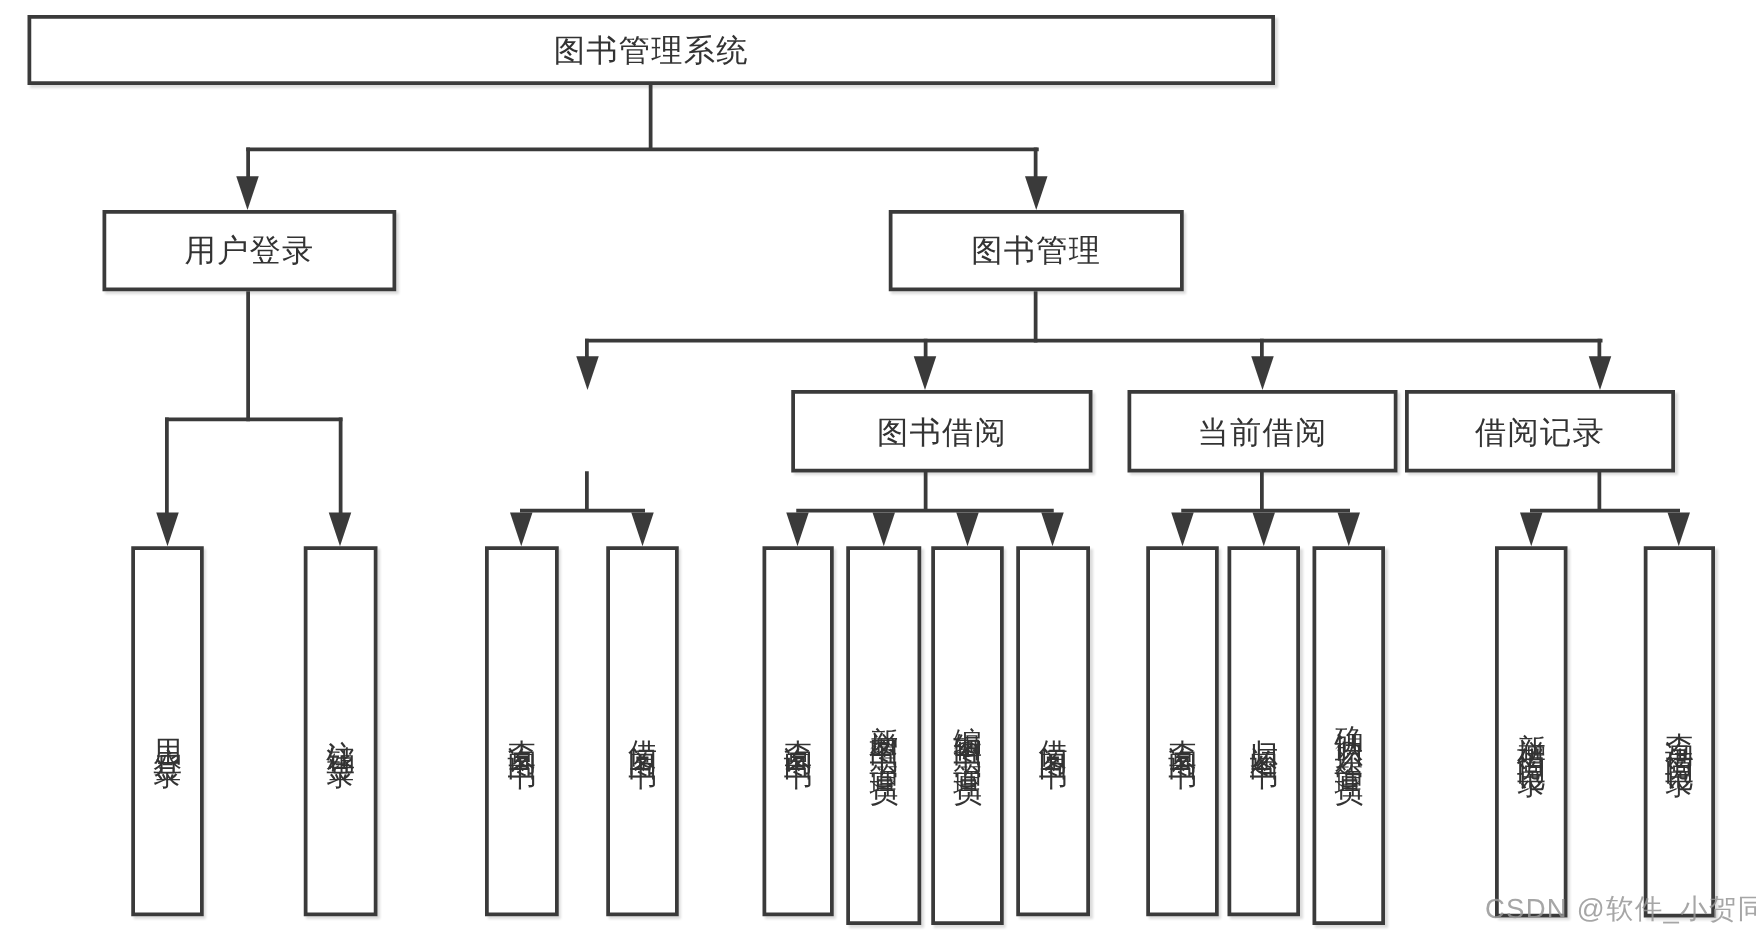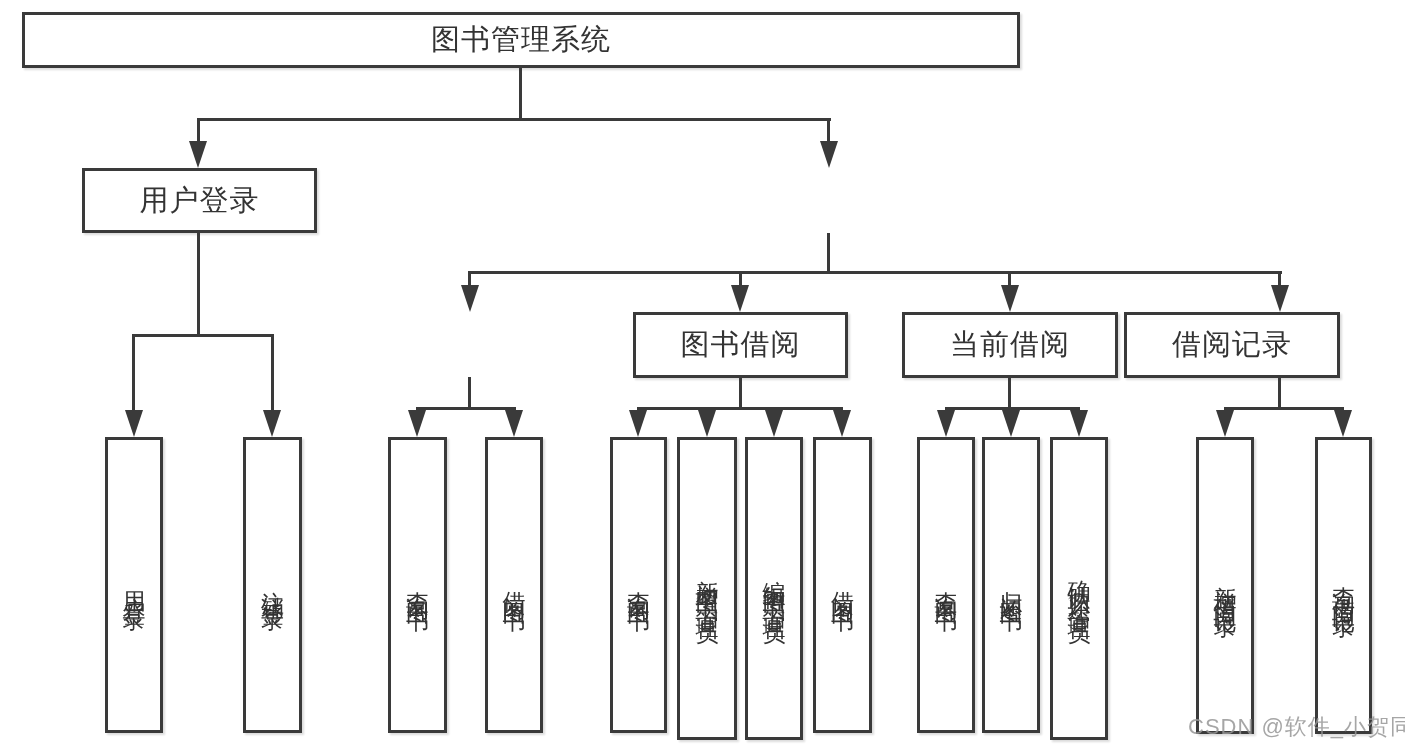--- a/index.html
+++ b/index.html
@@ -15,21 +15,21 @@
     position: absolute;
     box-sizing: border-box;
     border: 3px solid #3a3a3a;
     background: #ffffff;
     display: flex;
     align-items: center;
     justify-content: center;
     box-shadow: 2px 2px 2px rgba(0,0,0,0.14);
   }
   .hlabel {
-    font-size: 29px;
+    font-size: 25px;
     color: #333333;
     letter-spacing: 1px;
     white-space: nowrap;
   }
   .vlabel {
     writing-mode: vertical-rl;
     text-orientation: mixed;
     font-size: 23px;
     letter-spacing: 6px;
     color: #333333;
@@ -67,40 +67,43 @@
   <div class="vline" style="left:519px; top:67px; height:53px;"></div>
   <div class="hline" style="left:197px; top:118px; width:634px;"></div>
   <div class="vline" style="left:197px; top:118px; height:28px;"></div>
   <div class="arr" style="left:189px; top:141px;"></div>
   <div class="vline" style="left:827px; top:118px; height:28px;"></div>
   <div class="arr" style="left:820px; top:141px;"></div>
 
   <div class="node" style="left:82px; top:168px; width:235px; height:65px;">
     <span class="hlabel">用户登录</span>
   </div>
+  <div class="node" style="left:711px; top:168px; width:236px; height:65px;">
+    <span class="hlabel">图书管理</span>
+  </div>
 
   <div class="vline" style="left:197px; top:233px; height:104px;"></div>
   <div class="hline" style="left:132px; top:334px; width:142px;"></div>
   <div class="vline" style="left:132px; top:334px; height:78px;"></div>
   <div class="arr" style="left:125px; top:410px;"></div>
   <div class="vline" style="left:271px; top:334px; height:78px;"></div>
   <div class="arr" style="left:263px; top:410px;"></div>
 
   <div class="vline" style="left:827px; top:233px; height:41px;"></div>
   <div class="hline" style="left:468px; top:271px; width:814px;"></div>
   <div class="vline" style="left:468px;  top:271px; height:16px;"></div>
   <div class="arr" style="left:461px;  top:285px;"></div>
   <div class="vline" style="left:739px;  top:271px; height:16px;"></div>
   <div class="arr" style="left:731px;  top:285px;"></div>
   <div class="vline" style="left:1008px; top:271px; height:16px;"></div>
   <div class="arr" style="left:1001px; top:285px;"></div>
   <div class="vline" style="left:1278px; top:271px; height:16px;"></div>
   <div class="arr" style="left:1271px; top:285px;"></div>
 
-  <div class="node" style="left:633px; top:312px; width:215px; height:66px;">
+  <div class="node" style="left:633px; top:312px; width:241px; height:66px;">
     <span class="hlabel">图书借阅</span>
   </div>
   <div class="node" style="left:902px; top:312px; width:216px; height:66px;">
     <span class="hlabel">当前借阅</span>
   </div>
   <div class="node" style="left:1124px; top:312px; width:216px; height:66px;">
     <span class="hlabel">借阅记录</span>
   </div>
 
   <div class="vline" style="left:468px; top:377px; height:31px;"></div>

